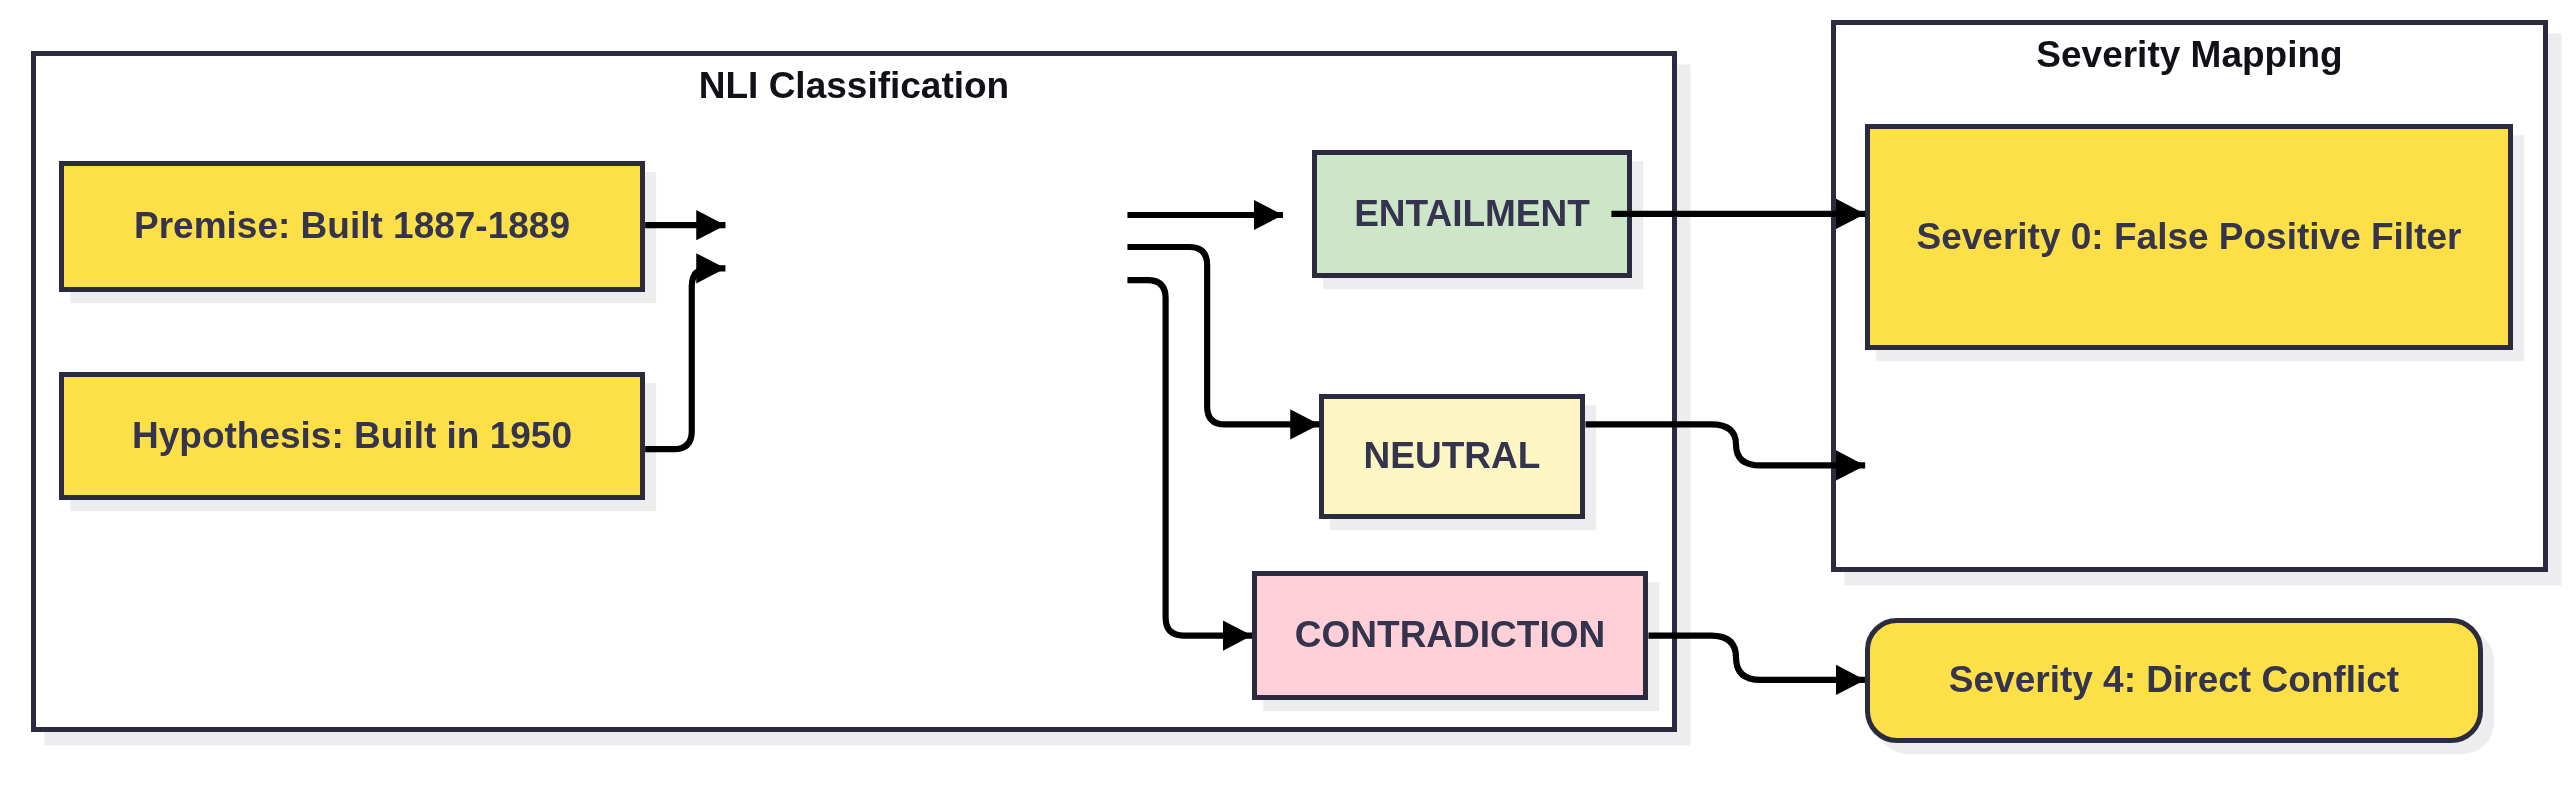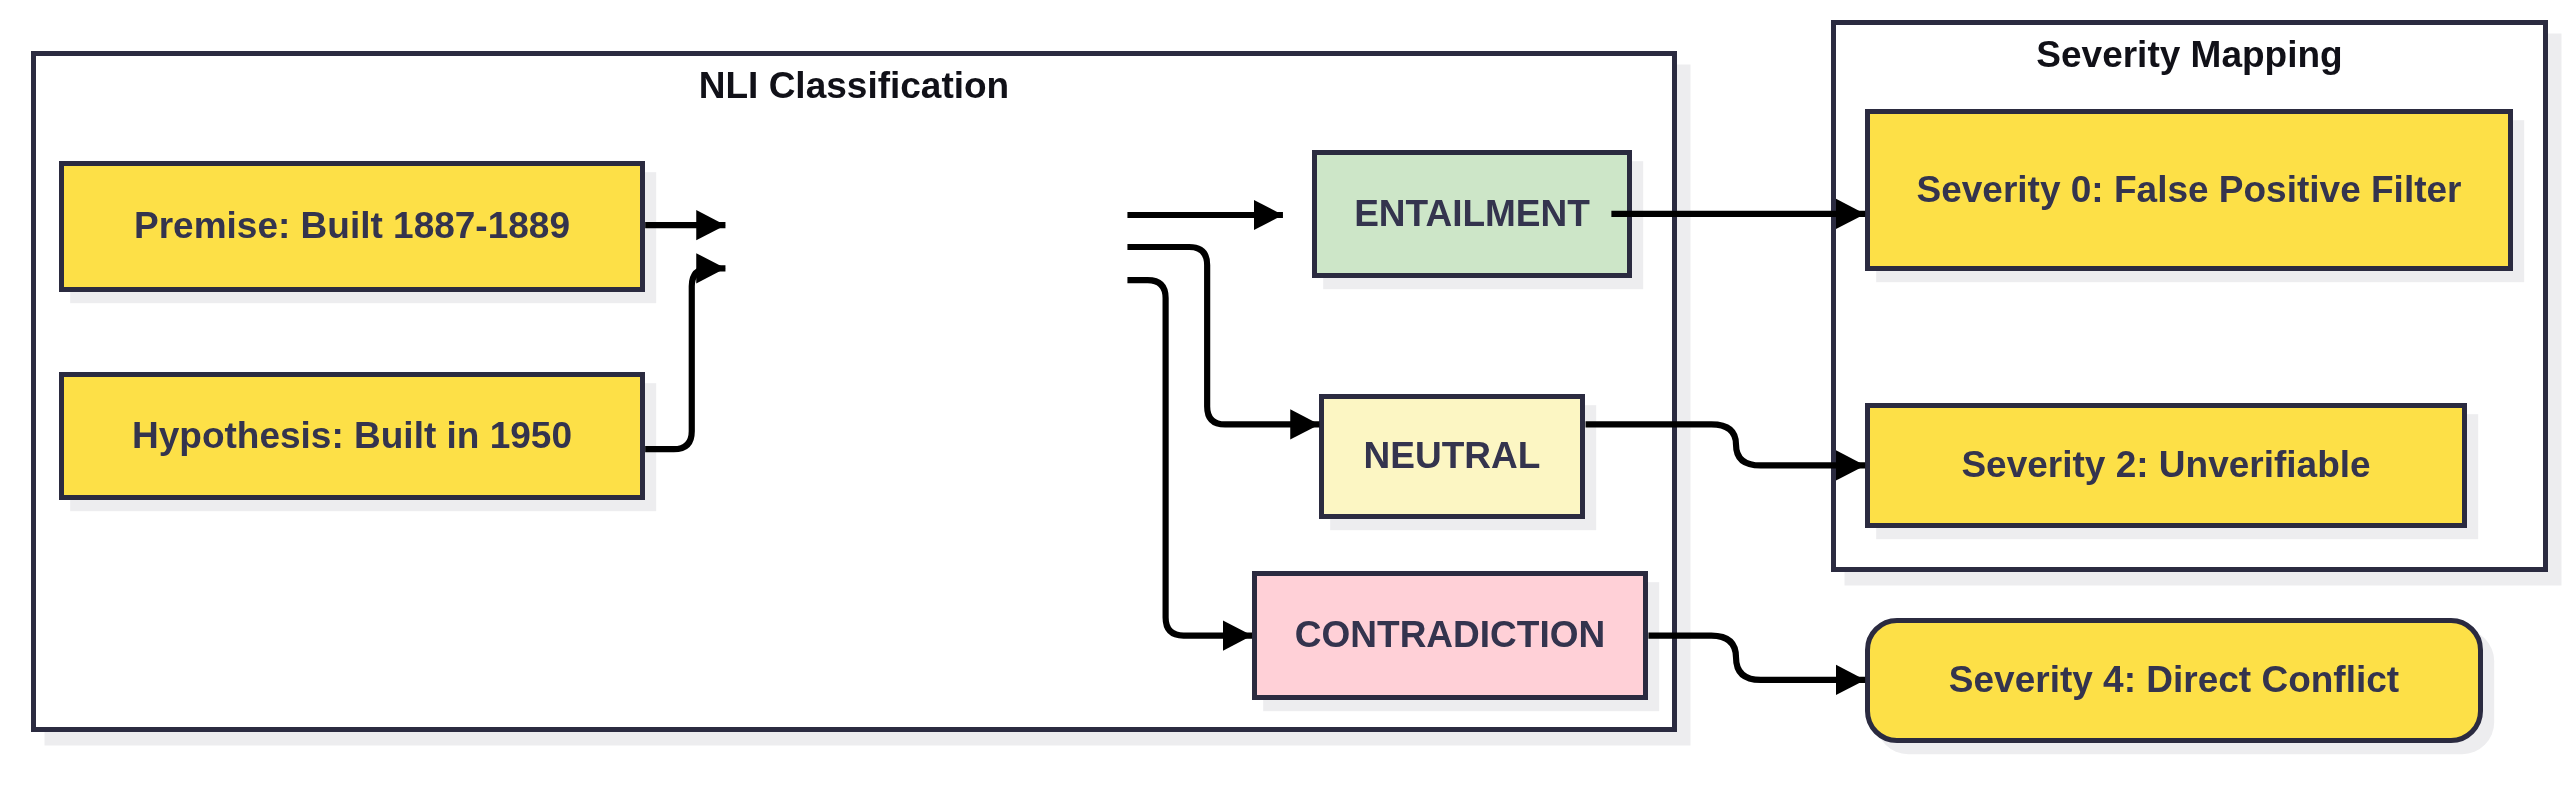--- a/index.html
+++ b/index.html
@@ -30,21 +30,21 @@
     padding:0 22.5px;
   }
   #c-left   {left:31px;  top:51px;  width:1646px;height:681px;}
   #c-right  {left:1831px;top:20px;  width:717px;height:552px;}
   #n-premise      {left:59px; top:161px; width:586px;height:131px;}
   #n-hypothesis   {left:59px; top:372px; width:586px;height:128px;}
   #n-model        {left:725px;top:181px; width:402px; height:129px;}
   #n-entailment   {left:1312px;top:150px; width:320px; height:128px;}
   #n-neutral      {left:1319px;top:362px; width:266px; height:125px;}
   #n-contradiction{left:1252px;top:571px;width:396px; height:129px;}
-  #n-sev0         {left:1865px;top:109px; width:648px;height:162px;padding:0 46px;}
+  #n-sev0         {left:1865px;top:124px; width:648px;height:226px;padding:0 46px;}
   #n-sev2         {left:1865px;top:403px; width:602px;height:125px;}
   #n-sev4         {left:1865px;top:618px;width:618px;height:125px;border-radius:32px;}
   svg.edges{position:absolute;left:0;top:0;width:2576px;height:786px;pointer-events:none;}
   svg.edges path{fill:none;stroke:var(--arrow);stroke-width:11px;}
   svg.edges .ah{fill:var(--arrow);}
 </style>
 </head>
 <body>
 
 <div class="canvas">
@@ -67,23 +67,20 @@
   </div>
   <div class="node" id="n-neutral" style="background: rgb(252, 246, 195); margin-top: 32px;">
     <span>NEUTRAL</span>
   </div>
   <div class="node" id="n-contradiction" style="background: rgb(255, 208, 215); text-align: right;">
     <span>CONTRADICTION</span>
   </div>
   <div class="node" id="n-sev0">
     <span>Severity 0: False Positive Filter</span>
   </div>
-  <div class="node" id="n-sev2">
-    <span>Severity 2: Unverifiable</span>
-  </div>
   <div class="node" id="n-sev4">
     <span>Severity 4: Direct Conflict</span>
   </div>
 
   <svg class="edges" viewBox="0 0 4588 1400" aria-hidden="true">
     <defs>
       <marker id="ah" class="ah" markerUnits="userSpaceOnUse" markerWidth="56" markerHeight="70" refX="52" refY="35" orient="auto">
         <polygon class="ah" points="0,8 52,35 0,62"></polygon>
       </marker>
     </defs>

